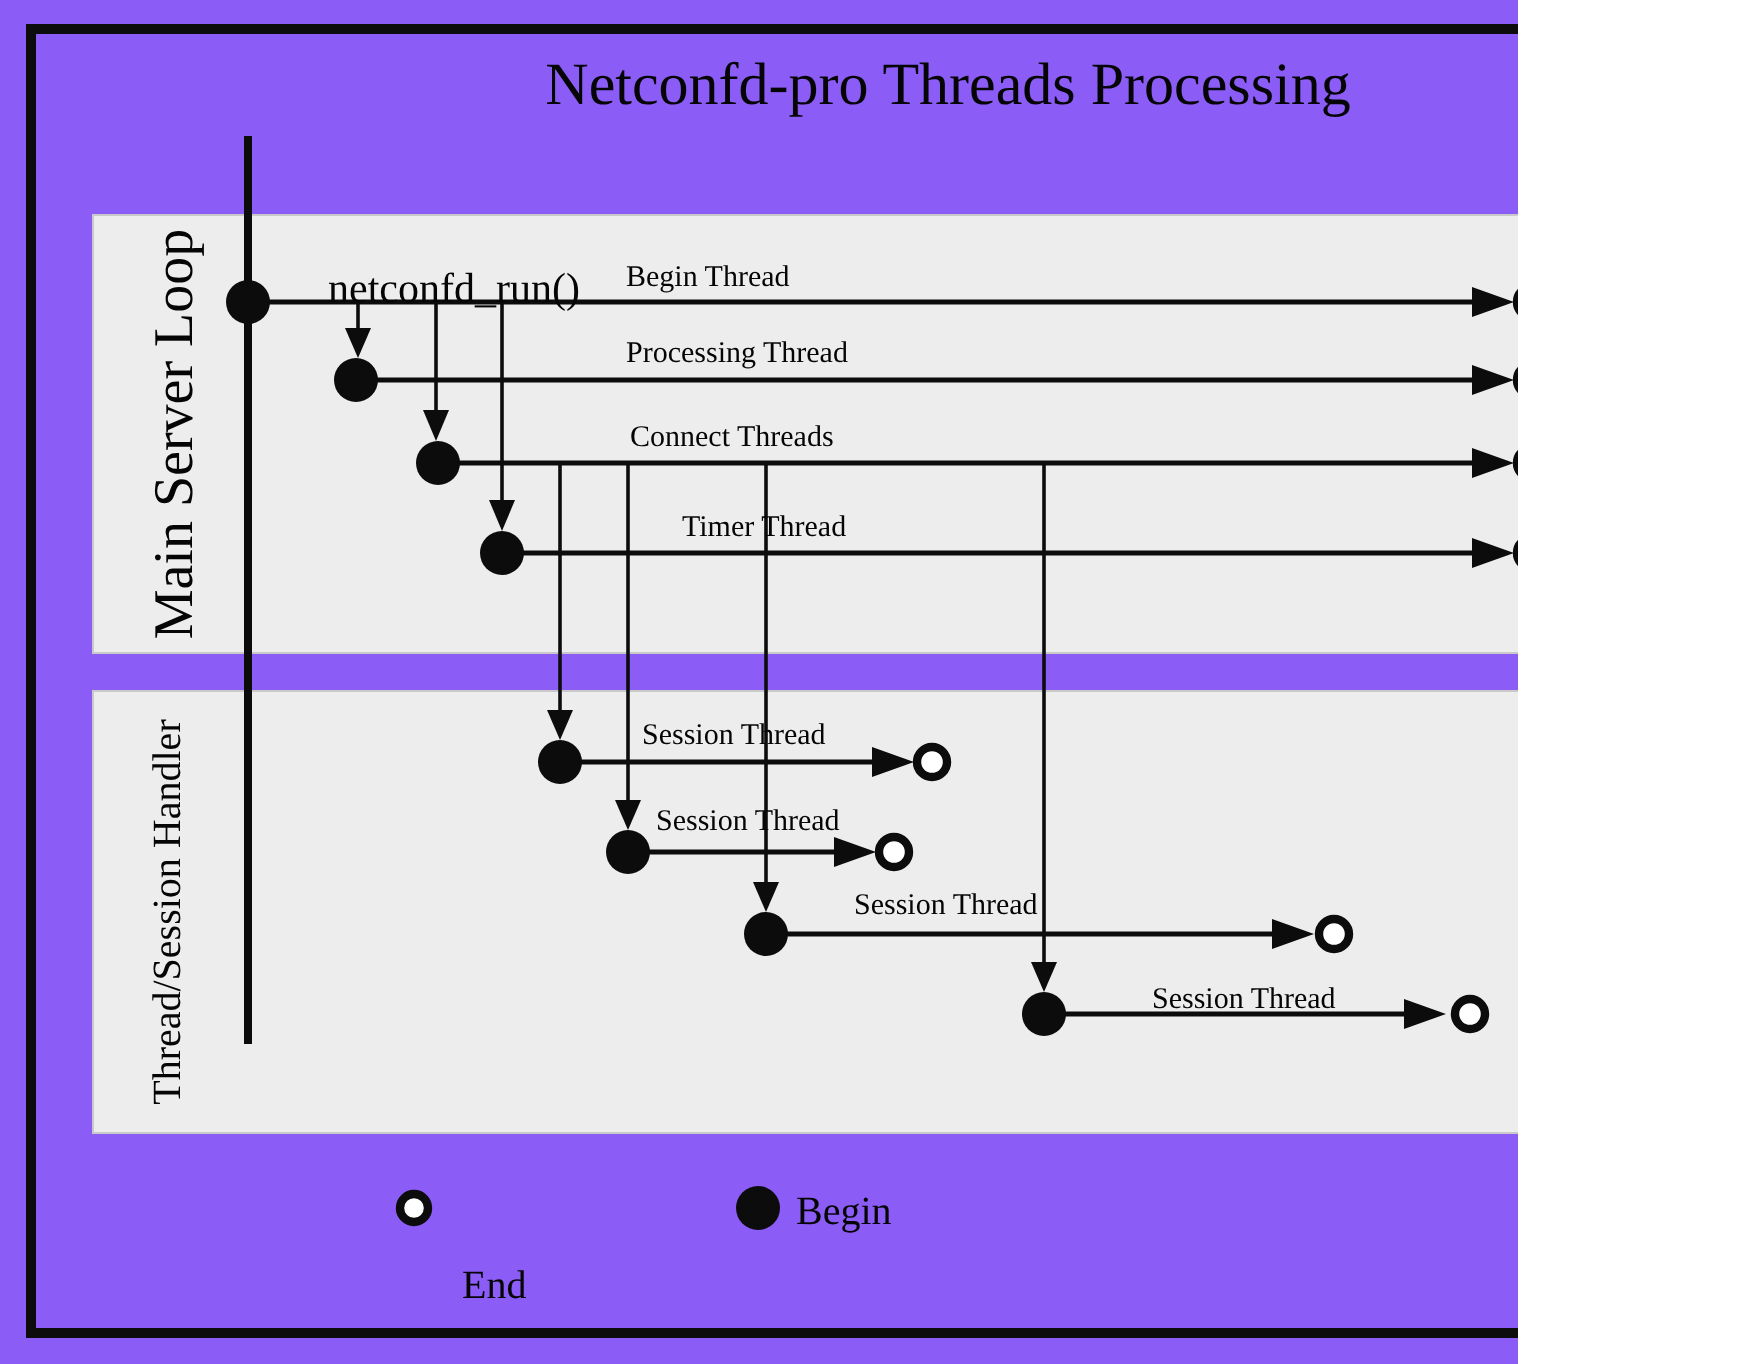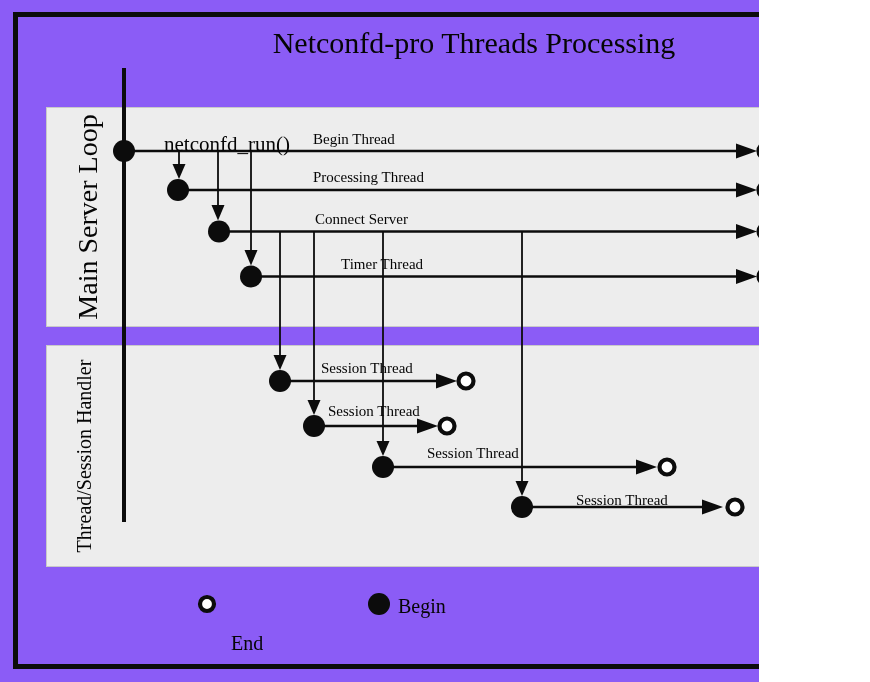--- a/index.html
+++ b/index.html
@@ -151,21 +151,21 @@
   <div id="outer-border" class="abs"></div>
 
   <div id="title" class="txt">Netconfd-pro Threads Processing</div>
   <div id="func-label" class="txt">netconfd_run()</div>
 
   <div id="panel-main-label" class="rot">Main Server Loop</div>
   <div id="panel-session-label" class="rot">Thread/Session Handler</div>
 
   <div id="lbl-main" class="txt thread-label">Begin Thread</div>
   <div id="lbl-background" class="txt thread-label">Processing Thread</div>
-  <div id="lbl-connect" class="txt thread-label">Connect Server</div>
+  <div id="lbl-connect" class="txt thread-label">Connect Threads</div>
   <div id="lbl-timer" class="txt thread-label">Timer Thread</div>
 
   <div id="lbl-session1" class="txt thread-label">Session Thread</div>
   <div id="lbl-session2" class="txt thread-label">Session Thread</div>
   <div id="lbl-session3" class="txt thread-label">Session Thread</div>
   <div id="lbl-session4" class="txt thread-label">Session Thread</div>
 
   <div id="legend-end-label" class="txt legend-label">End</div>
   <div id="legend-begin-label" class="txt legend-label">Begin</div>
 

